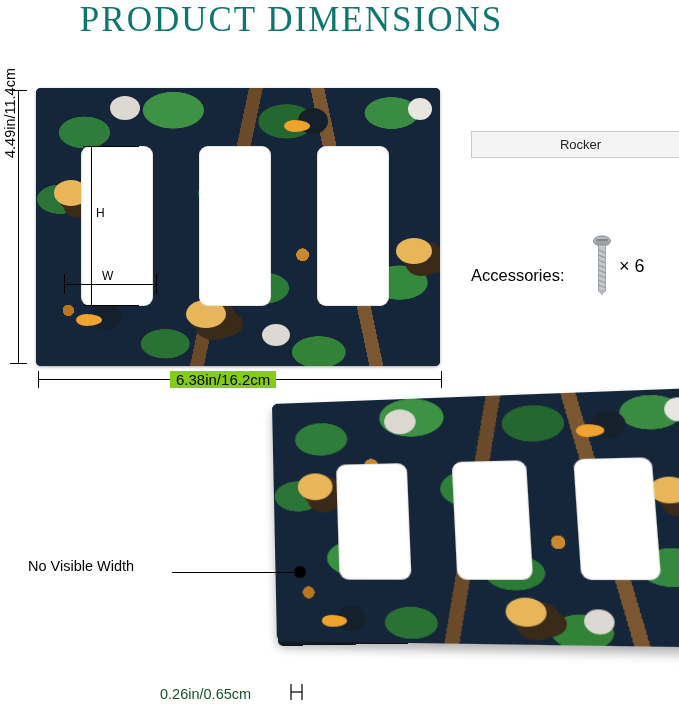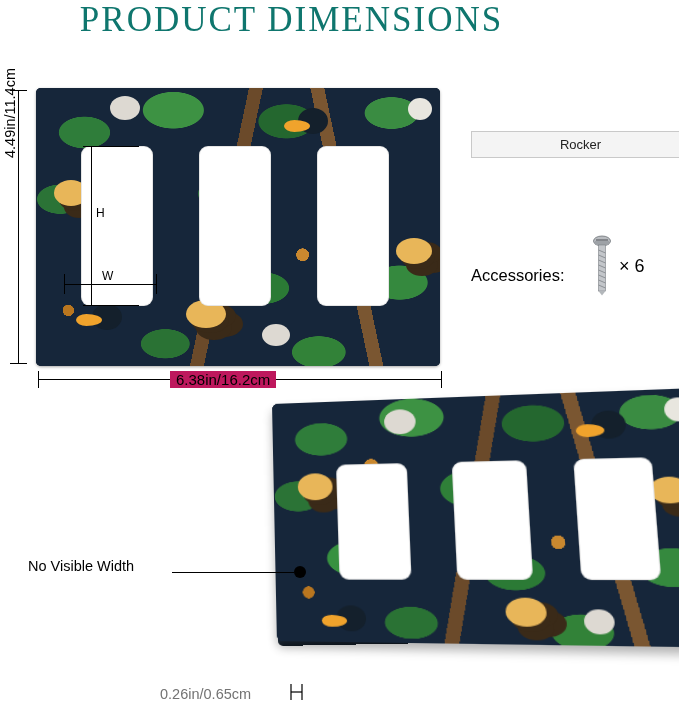--- a/index.html
+++ b/index.html
@@ -244,21 +244,21 @@
     border-radius: 50%;
     background: #000;
   }
 
   
   #thickness-label {
     position: absolute;
     left: 160px;
     top: 686px;
     font-size: 14.5px;
-    color: #737373;
+    color: #14532d;
     white-space: nowrap;
   }
   #thickness-caliper {
     position: absolute;
     left: 290px;
     top: 683px;
     width: 14px;
     height: 18px;
   }
 </style>
@@ -300,21 +300,21 @@
 </div>
 
 <div class="dim-line v-line" style="position:absolute; left:18px; top:90px; height:274px;"></div>
 <div class="cap" style="position:absolute; left:10px; top:90px; width:17px; height:1px;"></div>
 <div class="cap" style="position:absolute; left:10px; top:363px; width:17px; height:1px;"></div>
 <div id="left-dim-label">4.49in/11.4cm</div>
 
 <div class="dim-line h-line" style="position:absolute; left:38px; top:379px; width:404px;"></div>
 <div class="cap" style="position:absolute; left:38px; top:371px; width:1px; height:17px;"></div>
 <div class="cap" style="position:absolute; left:441px; top:371px; width:1px; height:17px;"></div>
-<div id="bottom-dim-label" style="background:#be185d; padding:0 6px;">6.38in/16.2cm</div>
+<div id="bottom-dim-label" style="background:#84cc16; padding:0 6px;">6.38in/16.2cm</div>
 
 <table id="rocker-table">
   <tbody>
       <tr>
     <th class="hdr" colspan="2">Rocker</th>
   </tr>
 </tbody>
   </table>
 
 <div id="accessories-row">

